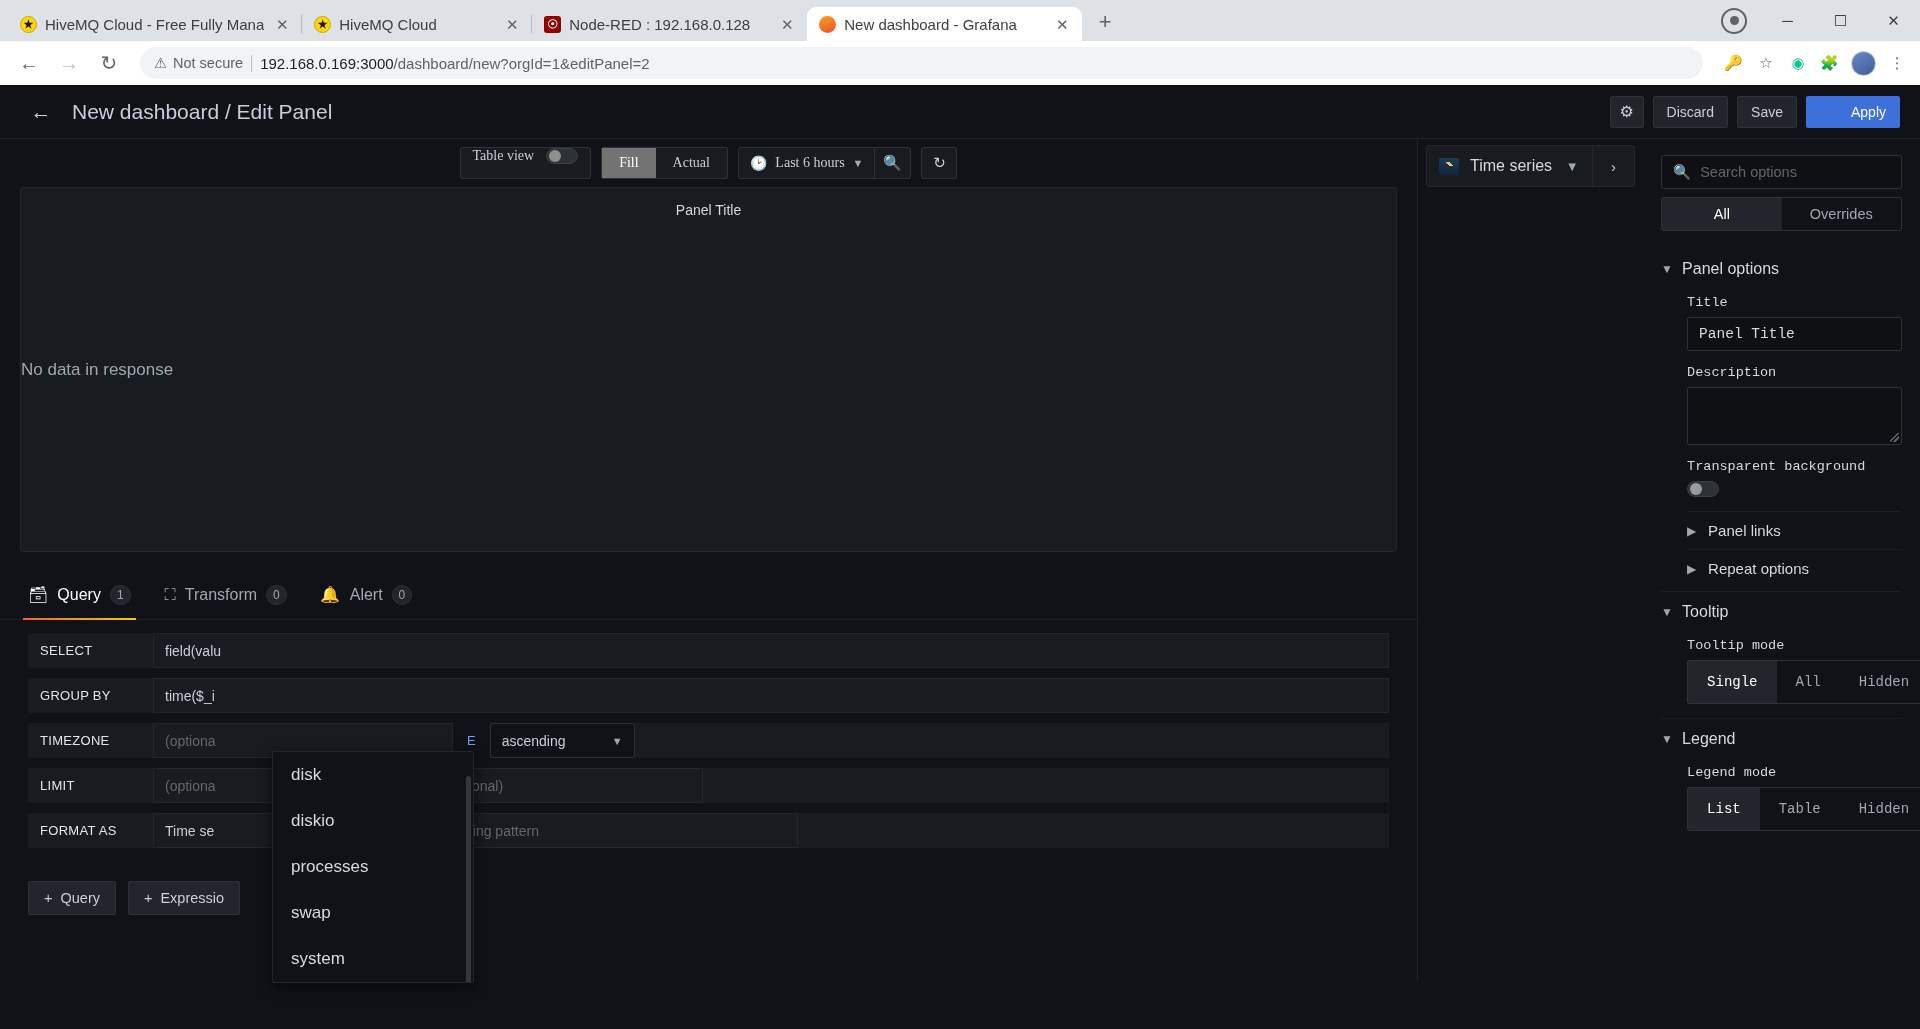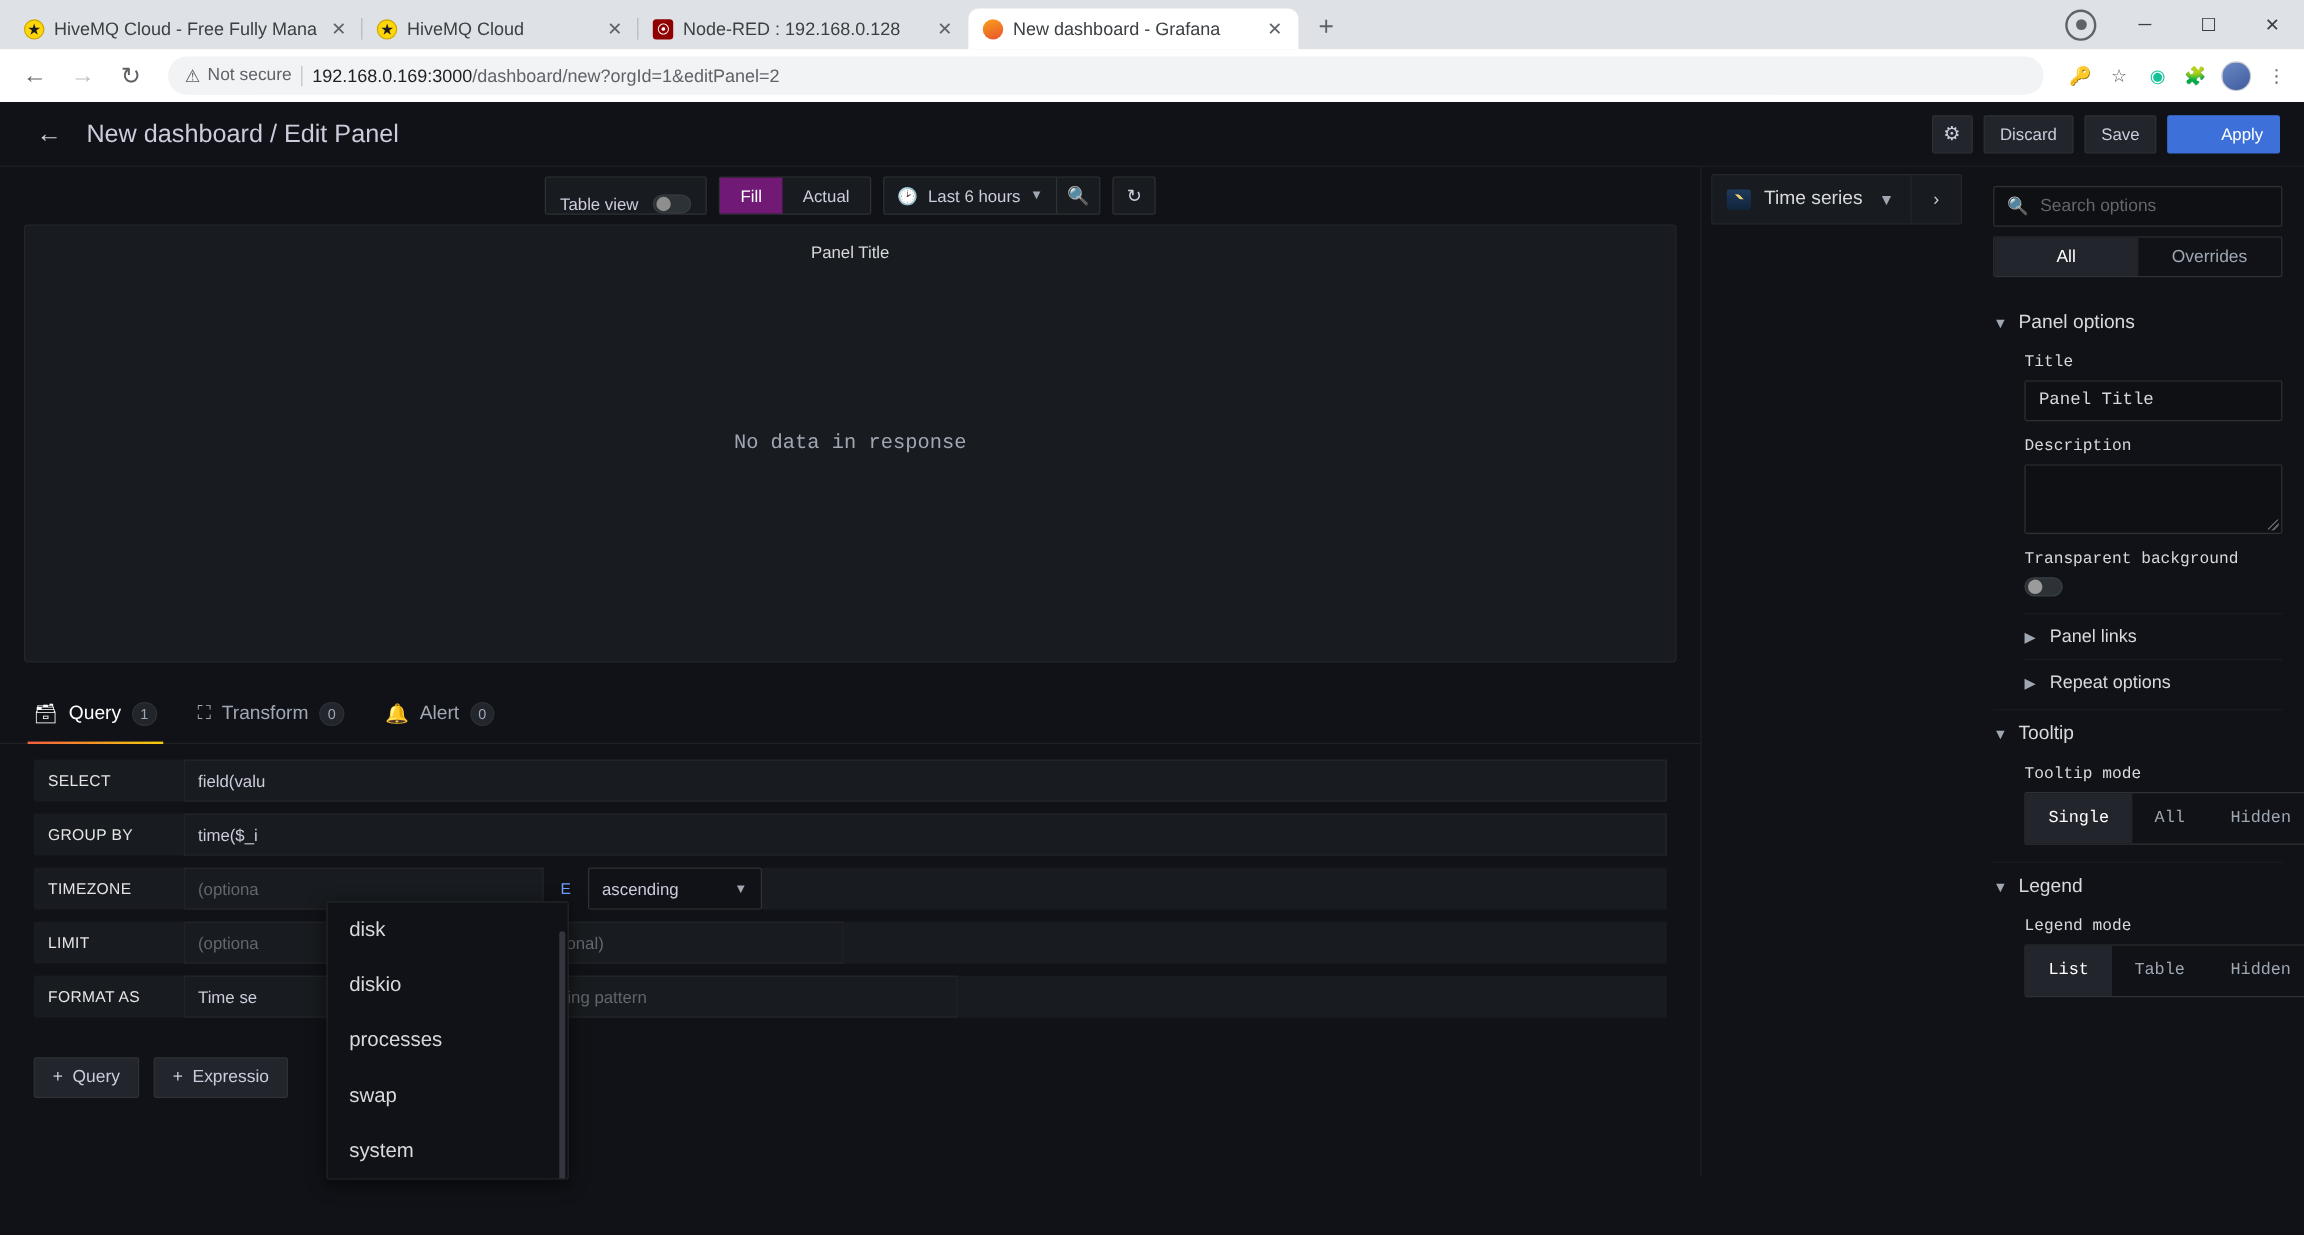--- a/index.html
+++ b/index.html
@@ -134,39 +134,39 @@
     background: #3d71d9; border-color: #3d71d9; color: #fff; font-weight: 500; padding-left: 44px;
   }
 
   
   .viz-toolbar {
     height: 48px; display: flex; align-items: center;
     justify-content: center; gap: 10px; padding: 8px 0;
     position: relative;
   }
   .tb-group {
-    display: flex; align-items: flex-end; height: 32px;
-    border: 1px solid #2c3235; border-radius: 2px; background: #181b1f;
+    display: flex; align-items: flex-start; height: 32px;
+    border: 1px solid #2c3235; border-radius: 2px; background: #181b1f; font-family: Liberation Serif, serif;
   }
   .tb-label { font-size: 14px; color: #ccccdc; padding: 0 12px; }
   .toggle-sw {
     width: 32px; height: 16px; border-radius: 8px; background: #2c3235;
     border: 1px solid #3a3f44; position: relative; margin-right: 12px;
     cursor: pointer;
   }
   .toggle-sw::after {
     content: ""; position: absolute; left: 2px; top: 1px;
     width: 12px; height: 12px; border-radius: 50%; background: #8e8e8e;
   }
   .seg-btn {
     height: 30px; padding: 0 17px; display: flex; align-items: center;
     font-size: 14px; color: #ccccdc; cursor: pointer; background: transparent;
     border: none; font-family: inherit;
   }
-  .seg-btn.active { background: #701a75; color: #fff; font-weight: 500; }
+  .seg-btn.active { background: #737373; color: #fff; font-weight: 500; }
   .time-pick {
     display: flex; align-items: center; gap: 8px; padding: 0 11px;
     height: 30px; color: #ccccdc; font-size: 14px; cursor: pointer;
   }
   .tb-icon-btn {
     width: 36px; height: 30px; display: flex; align-items: center;
     justify-content: center; color: #ccccdc; font-size: 15px;
     cursor: pointer; border-left: 1px solid #2c3235;
   }
   .tb-sep-btn {
@@ -184,22 +184,22 @@
     margin: 0 20px; flex: 0 0 365px; background: #181b1f;
     border: 1px solid #23262b; border-radius: 3px;
     position: relative; display: flex; flex-direction: column;
   }
   .panel-hdr-title {
     text-align: center; font-size: 14px; color: #d8d9da;
     font-weight: 500; padding-top: 14px;
   }
   .panel-nodata {
     position: absolute; left: 0; right: 0; top: 50%;
-    transform: translateY(-50%); text-align: center;
-    color: #9fa7b3; font-size: 17px; font-family: Liberation Mono, monospace;
+    transform: translateY(-50%); 
+    color: #9fa7b3; font-size: 17px;
   }
 
   
   .query-tabs {
     display: flex; align-items: center; gap: 34px;
     padding: 0 28px; height: 50px; margin-top: 18px;
     border-bottom: 1px solid #1f2126;
   }
   .qtab {
     display: flex; align-items: center; gap: 9px; height: 50px;

